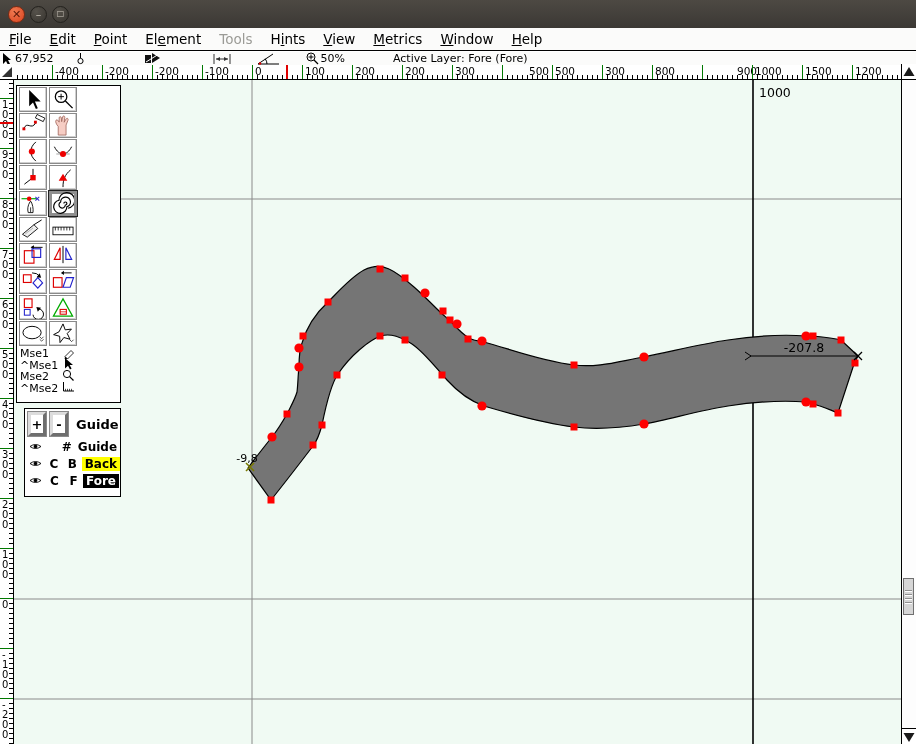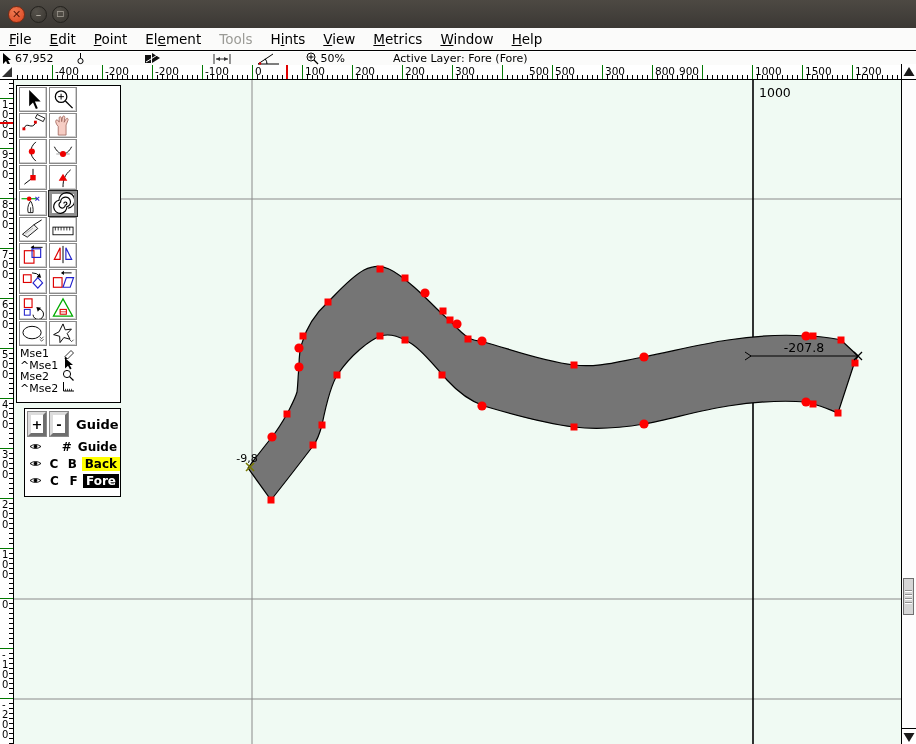--- a/index.html
+++ b/index.html
@@ -359,21 +359,21 @@
     <div class="hlabel" style="left: 441px;">300</div>
     <div class="hmajor" style="left: 488px; background: rgb(0, 120, 0);"></div>
     <div class="hlabel" style="left: 491px; margin-left: 24px;">500</div>
     <div class="hmajor" style="left: 538px; background: rgb(0, 120, 0);"></div>
     <div class="hlabel" style="left: 541px;">500</div>
     <div class="hmajor" style="left: 588px; background: rgb(0, 120, 0);"></div>
     <div class="hlabel" style="left: 591px;">300</div>
     <div class="hmajor" style="left: 638px; background: rgb(0, 120, 0);"></div>
     <div class="hlabel" style="left: 641px;">800</div>
     <div class="hmajor" style="left: 688px; background: rgb(0, 120, 0);"></div>
-    <div class="hlabel" style="left: 665px;">900</div>
+    <div class="hlabel" style="left: 723px;">900</div>
     <div class="hmajor" style="left: 738px; background: rgb(0, 120, 0);"></div>
     <div class="hlabel" style="left: 741px;">1000</div>
     <div class="hmajor" style="left: 788px; background: rgb(0, 120, 0);"></div>
     <div class="hlabel" style="left: 791px;">1500</div>
     <div class="hmajor" style="left: 838px; background: rgb(0, 120, 0);"></div>
     <div class="hlabel" style="left: 841px;">1200</div>
     <div class="hcursor" style="left: 272px; background: rgb(224, 0, 0);"></div>
   </div>
 <div class="vruler" id="vruler">
     <div class="vtick" style="top: 3px;"></div>

